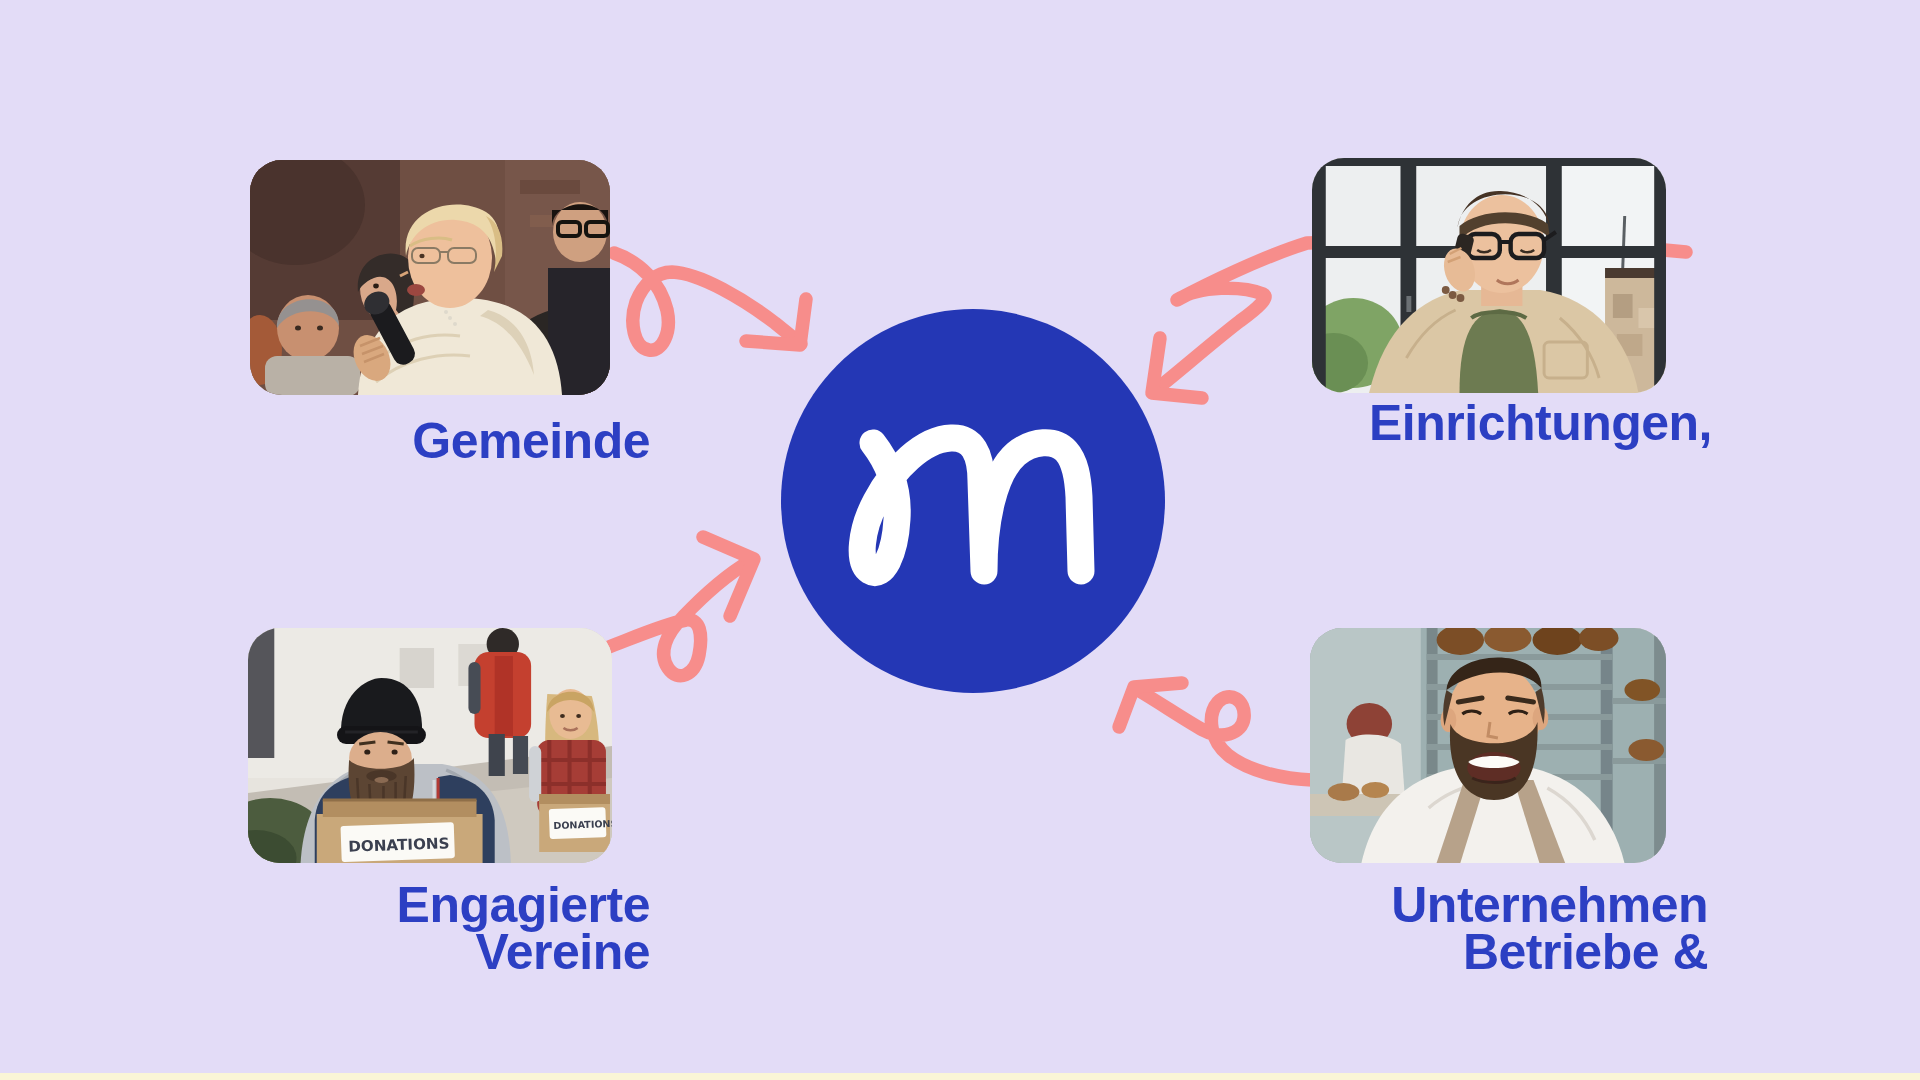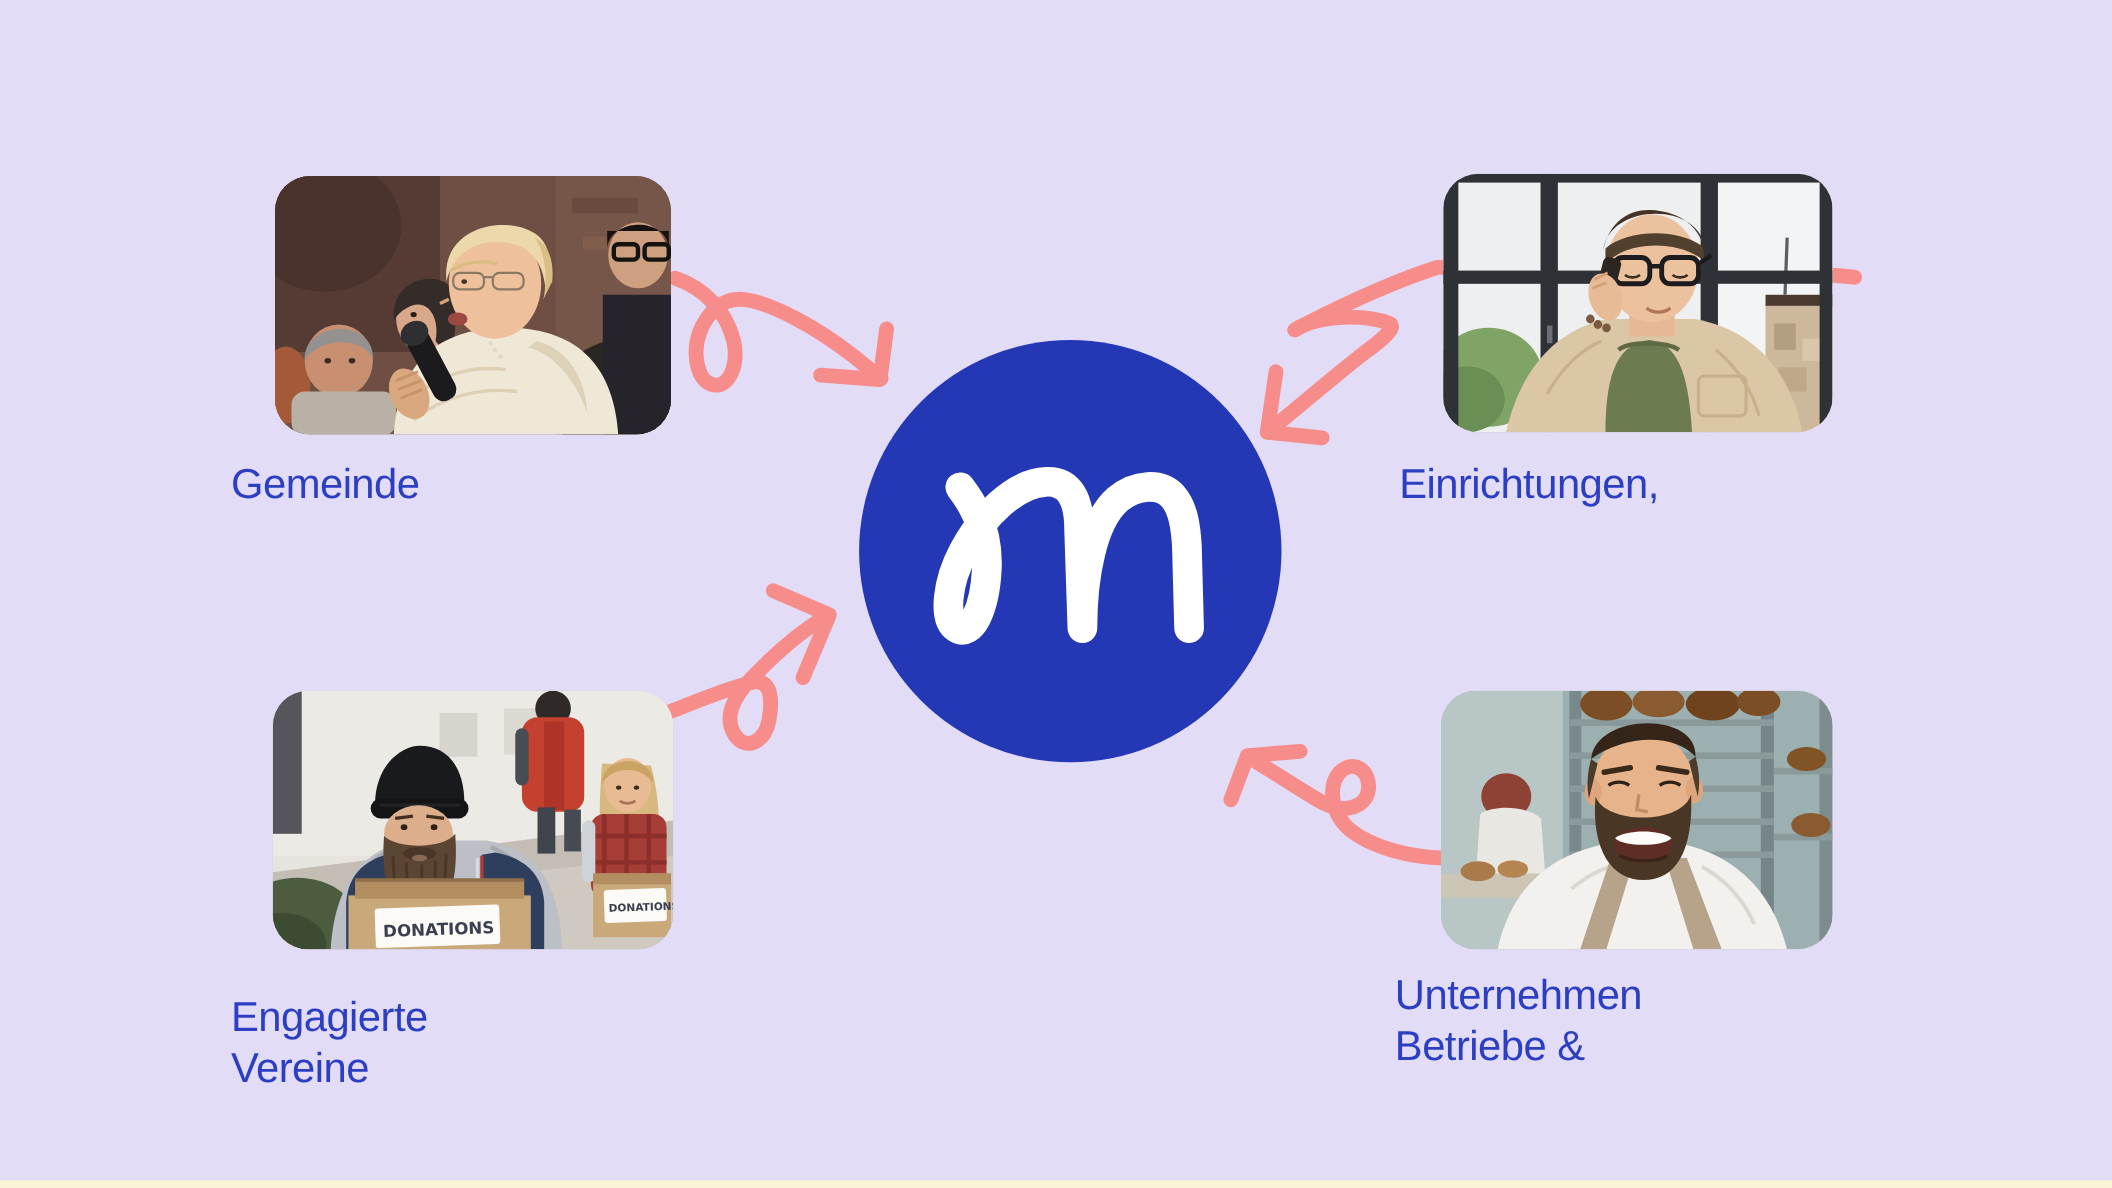--- a/index.html
+++ b/index.html
@@ -17,27 +17,27 @@
   .photo{
     position:absolute;width:360px;height:235px;border-radius:32px;overflow:hidden;z-index:2;
     background:#cfc8c2;
   }
   .photo svg{position:absolute;inset:0;width:100%;height:100%;}
   #photo-gemeinde{left:250px;top:160px;}
   #photo-einrichtungen{left:1312px;top:158px;width:354px;}
   #photo-engagierte{left:248px;top:628px;width:364px;}
   #photo-betriebe{left:1310px;top:628px;width:356px;}
   .label{
-    position:absolute;width:440px;z-index:2;text-align:left;
-    color:var(--label);font-weight:400;font-size:38px;line-height:47px;letter-spacing:-0.5px;
+    position:absolute;width:440px;z-index:2;text-align:right;
+    color:var(--label);font-weight:700;font-size:50px;line-height:47px;letter-spacing:-0.5px;
   }
   .label span{display:block;}
   #label-gemeinde{left:210px;top:418px;}
-  #label-einrichtungen{left:1272px;top:418px;}
-  #label-engagierte{left:210px;top:902px;}
+  #label-einrichtungen{left:1272px;top:400px;}
+  #label-engagierte{left:210px;top:882px;}
   #label-betriebe{left:1268px;top:882px;}
   .center-circle{
     position:absolute;left:781px;top:309px;width:384px;height:384px;border-radius:50%;
     background:var(--circle);z-index:2;
   }
   .center-circle svg{position:absolute;inset:0;width:100%;height:100%;}
   .logo-m{stroke:#ffffff;stroke-width:27;fill:none;stroke-linecap:round;stroke-linejoin:round;}
   .bottom-strip{position:absolute;left:0;bottom:0;width:100%;height:7px;background:var(--strip);z-index:3;}
   .boxtext{font-family:"DejaVu Sans",sans-serif;font-weight:700;fill:#3b4050;}
 </style>

